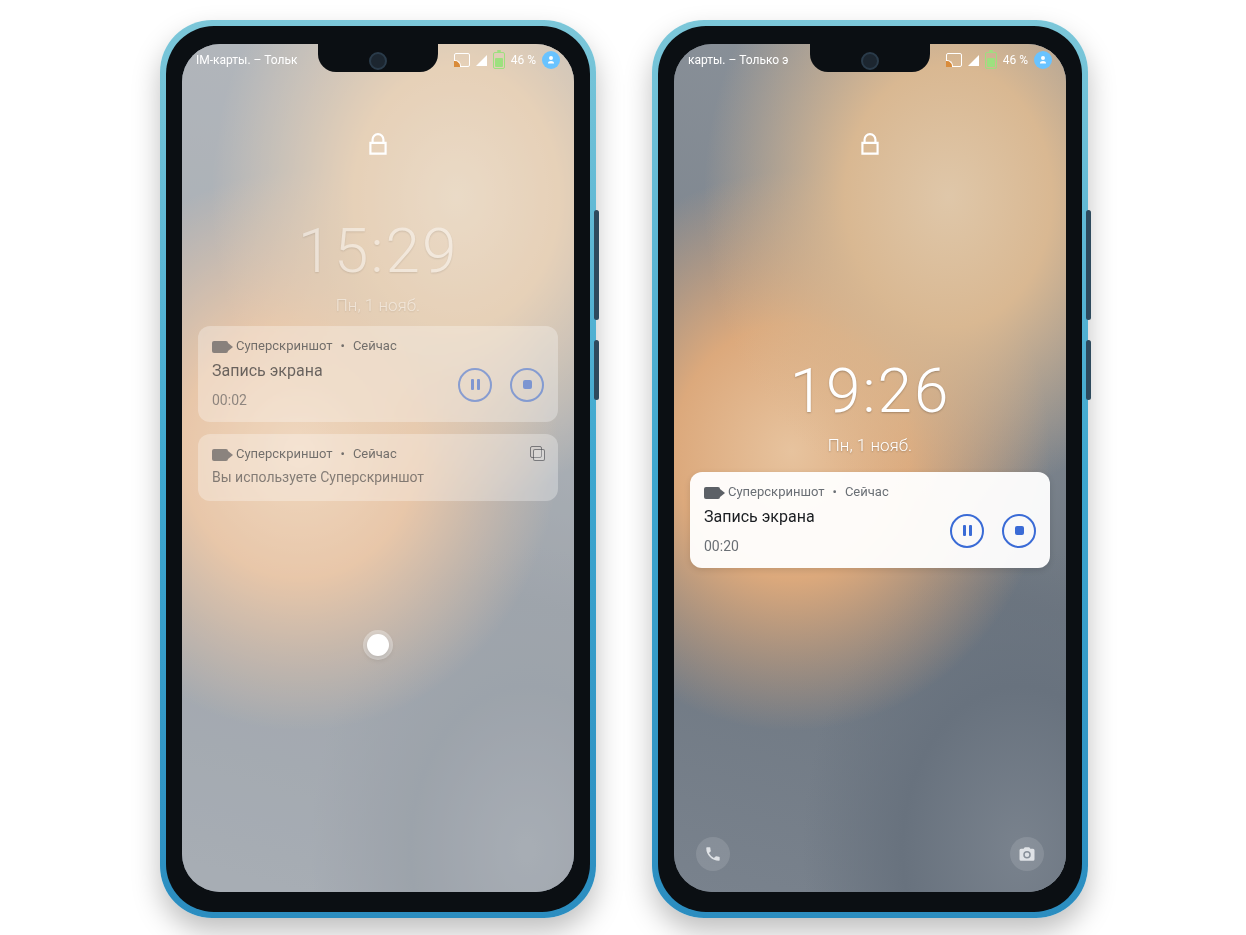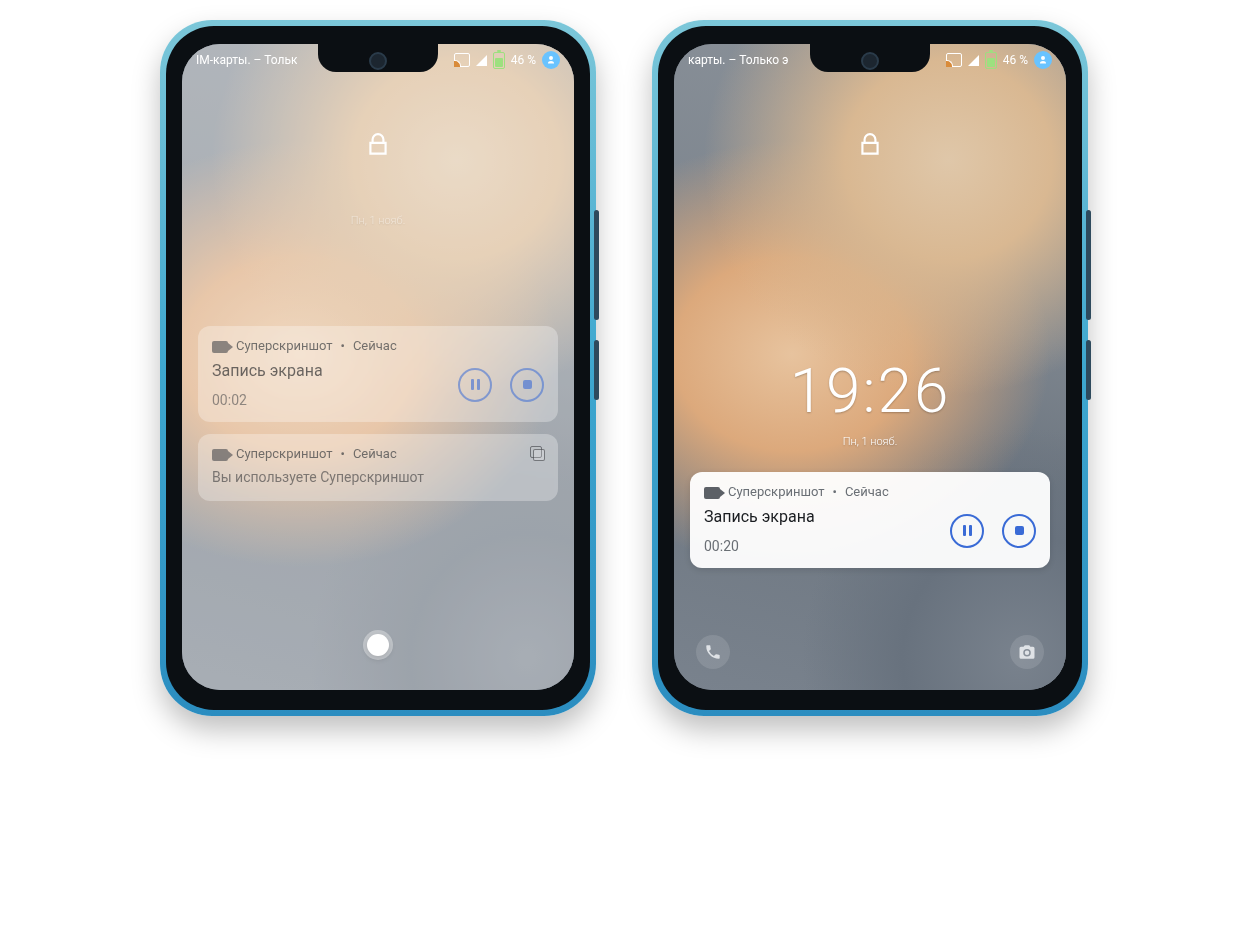--- a/index.html
+++ b/index.html
@@ -4,21 +4,21 @@
 <style>
   html,body{
     margin:0;padding:0;width:1246px;height:935px;
     background:#ffffff;
     font-family:-apple-system,BlinkMacSystemFont,"Segoe UI",Roboto,Helvetica,Arial,sans-serif;
     overflow:hidden;
   }
   .stage{position:relative;width:1246px;height:935px;}
   .phone{
     position:absolute;top:20px;
-    width:436px;height:696px;
+    width:436px;height:898px;
     border-radius:52px;
     background:linear-gradient(180deg,#7cc7d9 0%,#3ea7cf 50%,#2b8dc0 100%);
     box-shadow:0 14px 28px rgba(0,0,0,.25);
   }
   .phone .bezel{
     position:absolute;inset:6px;
     border-radius:48px;
     background:#0b0f13;
   }
   .screen{
@@ -64,21 +64,21 @@
   .profile-ico{width:18px;height:18px;border-radius:50%;background:#69c3ff;display:flex;align-items:center;justify-content:center;}
   .profile-ico svg{width:12px;height:12px;}
   
   .lock-row{position:absolute;top:88px;left:0;right:0;display:flex;justify-content:center;z-index:4;}
   .lock-row svg{width:26px;height:26px;}
   .clock-col{
     position:absolute;left:0;right:0;display:flex;flex-direction:column;align-items:center;gap:8px;z-index:4;
     color:#fff;text-shadow:0 1px 2px rgba(0,0,0,.25);font-weight:300;
   }
   .time{font-size:62px;letter-spacing:2px;}
-  .date{font-size:11px;text-align:right;}
+  .date{font-size:17px;text-align:right;}
   .faded .time,.faded .date{opacity:.45;}
   
   .notif{
     position:absolute;left:16px;right:16px;
     background:rgba(255,255,255,.95);
     border-radius:12px;
     box-shadow:0 2px 6px rgba(0,0,0,.12);
     padding:12px 14px 14px 14px;
     z-index:6;
   }
@@ -159,20 +159,21 @@
           </span>
         </div>
 
         <div class="lock-row">
           <svg viewBox="0 0 24 24">
               <path fill="none" stroke="#fff" stroke-width="2" d="M7 10V7a5 5 0 0 1 10 0v3M5 10h14v10H5z"></path>
             </svg>
         </div>
 
         <div class="clock-col faded" style="top:170px;">
+          <div class="time">15:29</div>
           <div class="date">Пн, 1 нояб.</div>
         </div>
 
         <div class="notif translucent" style="top:282px;">
           <div class="hdr">
             <span class="cam-ico"></span>
             <span>Суперскриншот</span>
             <span> • </span>
             <span>Сейчас</span>
           </div>

